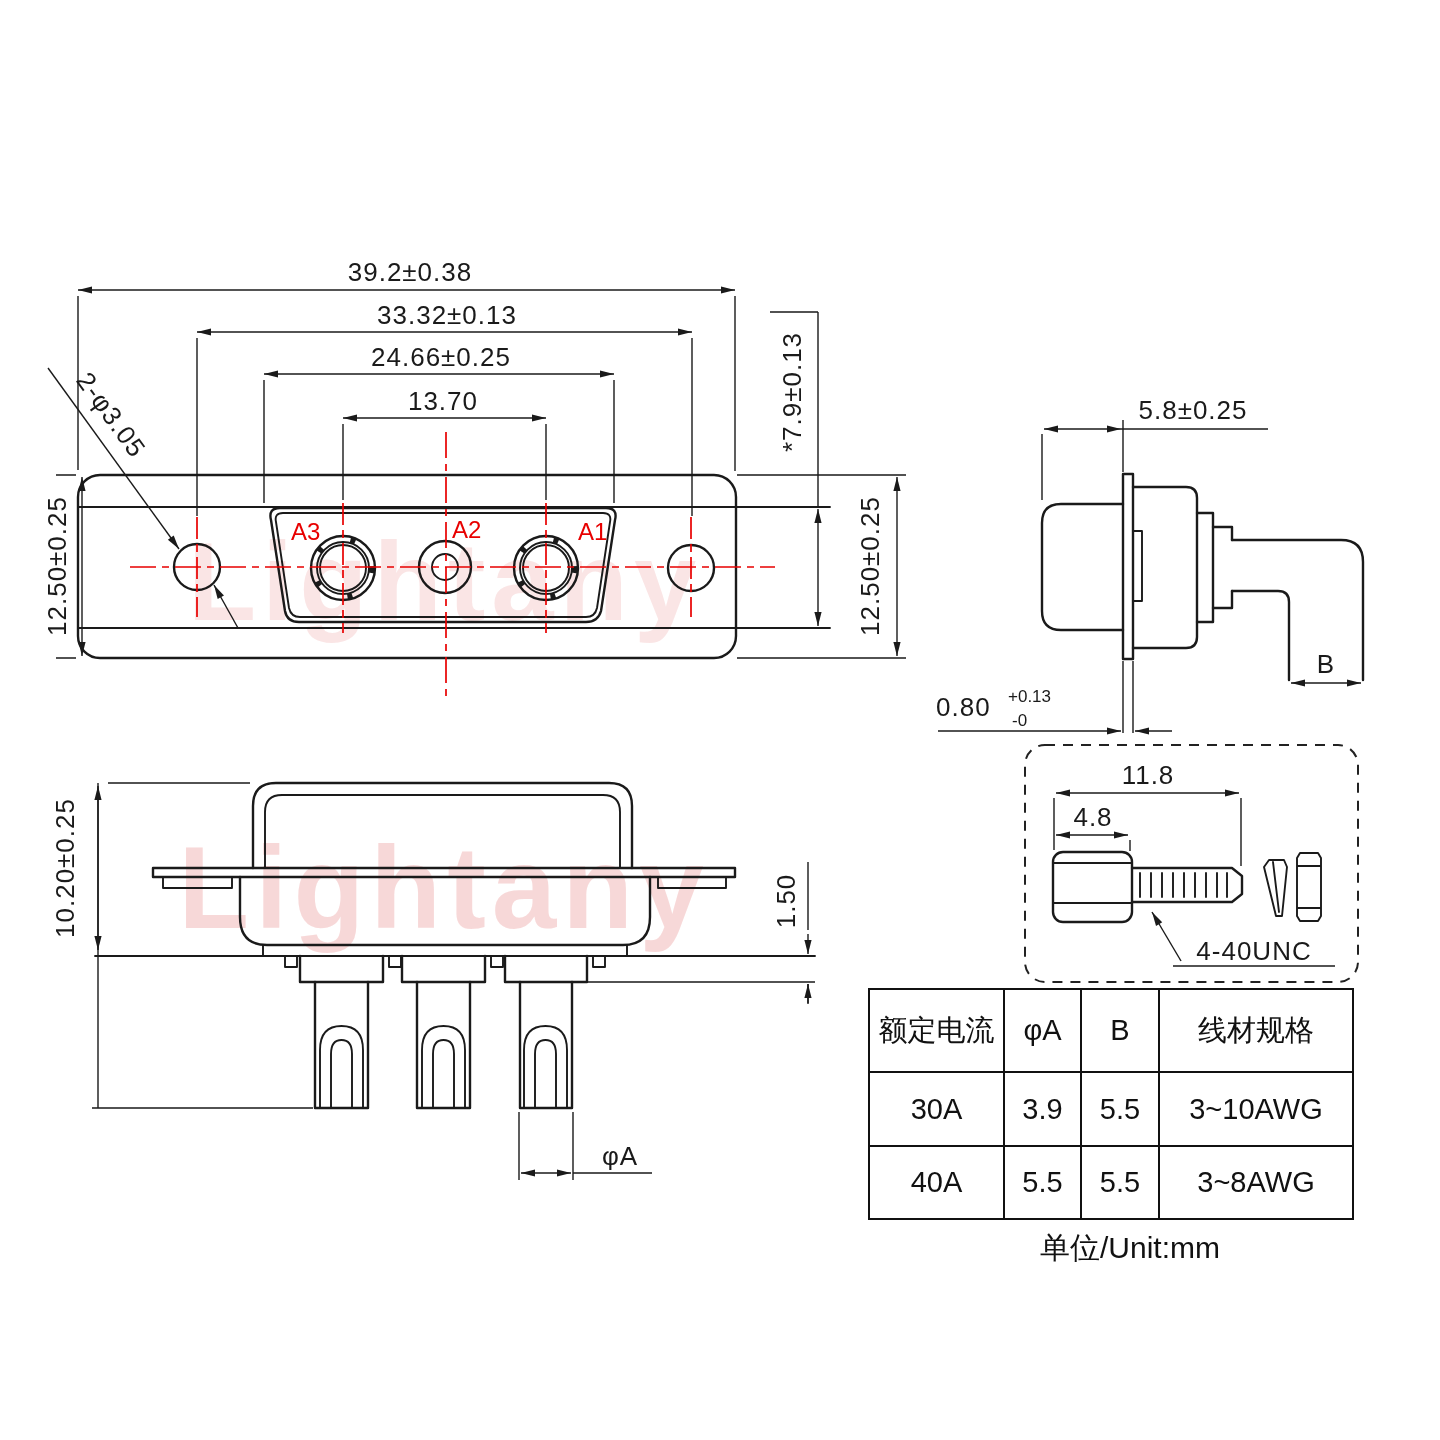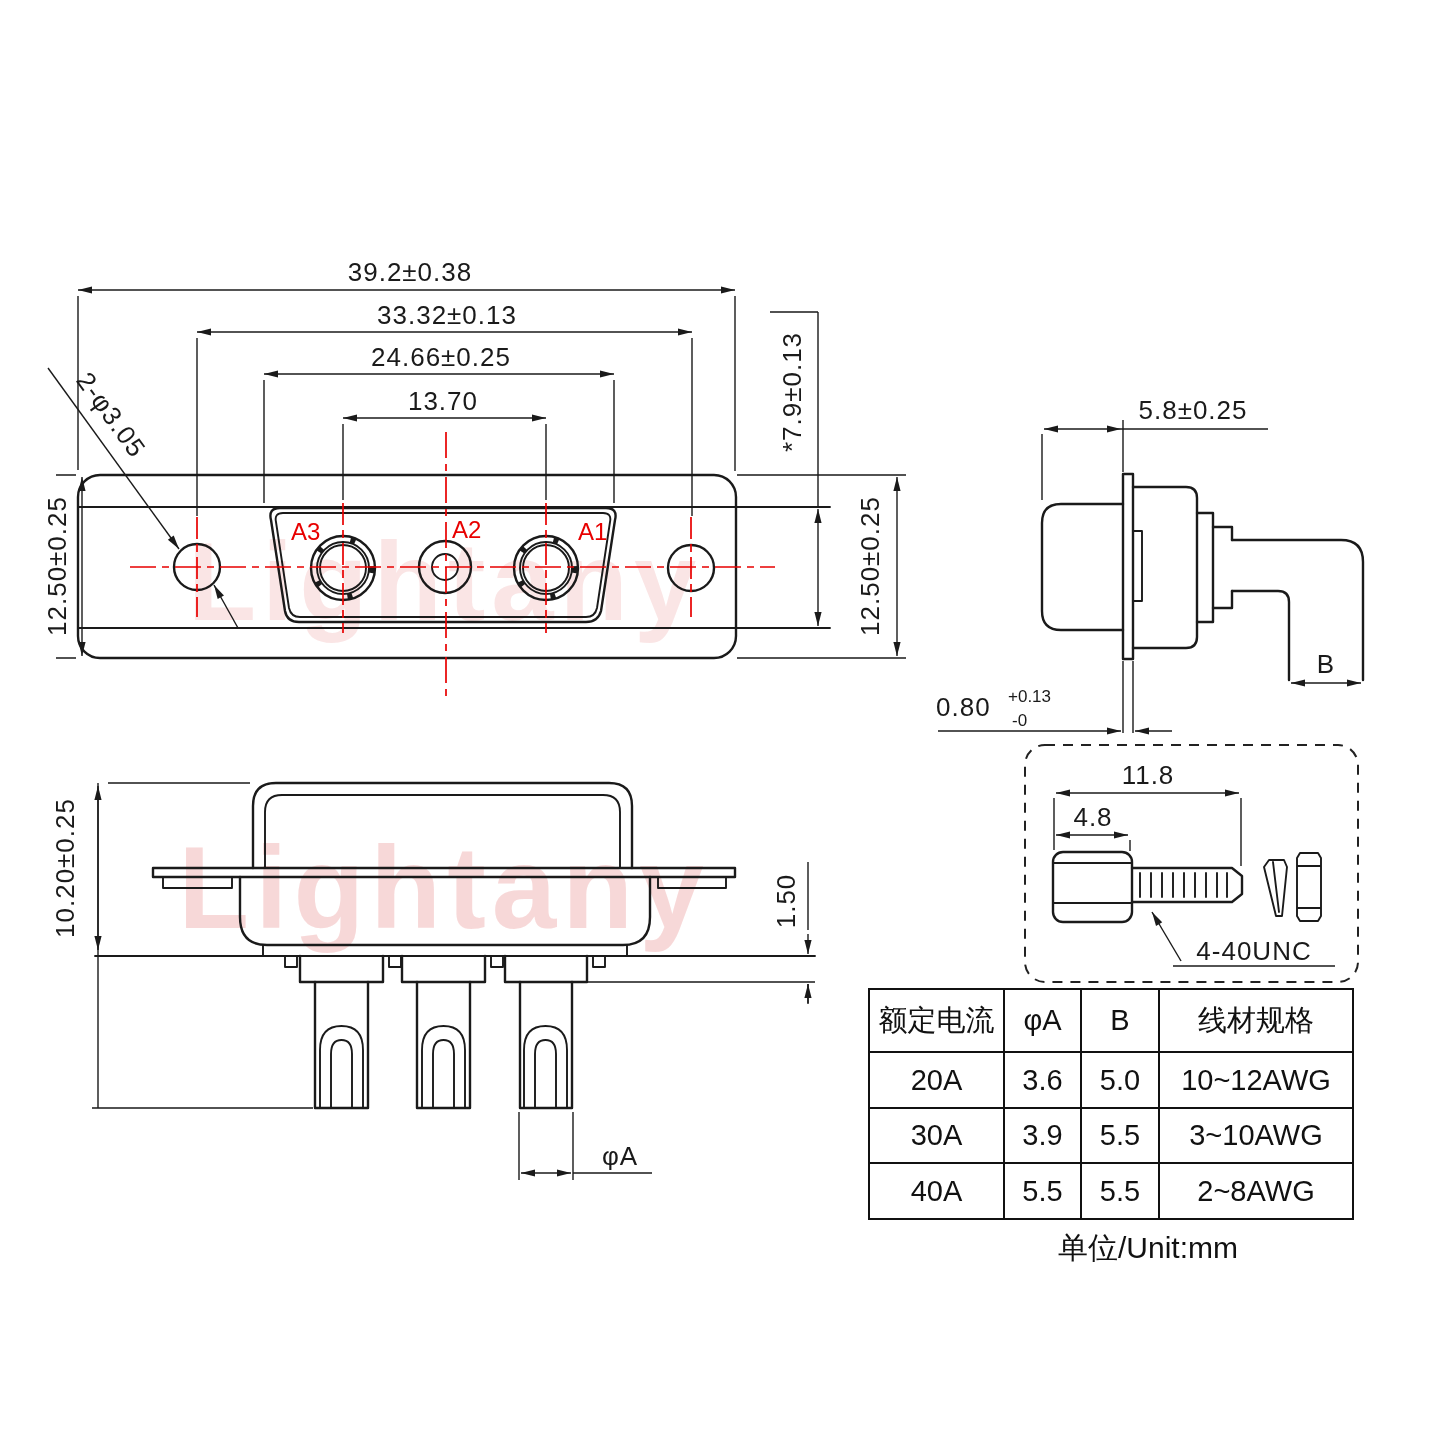--- a/index.html
+++ b/index.html
@@ -14,21 +14,21 @@
   .cdash2{stroke-dasharray:22 5 8 5;}
   .dimtxt{fill:#1a1a1a;font-size:26px;letter-spacing:1px;}
   .dimsm{fill:#1a1a1a;font-size:17px;}
   .redtxt{fill:#e80000;font-size:24px;}
   .wm{fill:#efabab;font-weight:bold;letter-spacing:6px;}
   
   #spec-table{position:absolute;left:868px;top:988px;width:484px;height:232px;
     border-collapse:collapse;table-layout:fixed;color:#111;}
   #spec-table td{border:2px solid #111;text-align:center;vertical-align:middle;
     font-size:29px;padding:8px;}
-  #unit-note{position:absolute;left:992px;top:1228px;width:312px;text-align:center;
+  #unit-note{position:absolute;left:1040px;top:1228px;width:312px;text-align:left;
     font-size:30px;color:#111;}
 </style>
 </head>
 <body>
 
 <div id="stage">
 <svg width="1440" height="1440" viewBox="0 0 1440 1440">
   <defs>
     <marker id="arr" viewBox="0 0 16 10" refX="15" refY="5" markerWidth="16" markerHeight="10" markerUnits="userSpaceOnUse" orient="auto-start-reverse">
       <path d="M15,5 L1,1.4 L1,8.6 Z" fill="#1a1a1a"></path>
@@ -204,34 +204,28 @@
         <col style="width:194px">
       </colgroup>
   <tbody>
         <tr>
     <td>额定电流</td>
     <td>φA</td>
     <td>B</td>
     <td>线材规格</td>
   </tr>
   <tr>
-    <td>20A</td>
-    <td>3.6</td>
-    <td>5.0</td>
-    <td>10~12AWG</td>
-  </tr>
-  <tr>
     <td>30A</td>
     <td>3.9</td>
     <td>5.5</td>
     <td>3~10AWG</td>
   </tr>
   <tr>
     <td>40A</td>
     <td>5.5</td>
     <td>5.5</td>
-    <td>2~8AWG</td>
+    <td>3~8AWG</td>
   </tr>
 </tbody>
     </table>
 
 <div id="unit-note">单位/Unit:mm</div>
 </div>
 
 </body></html>

